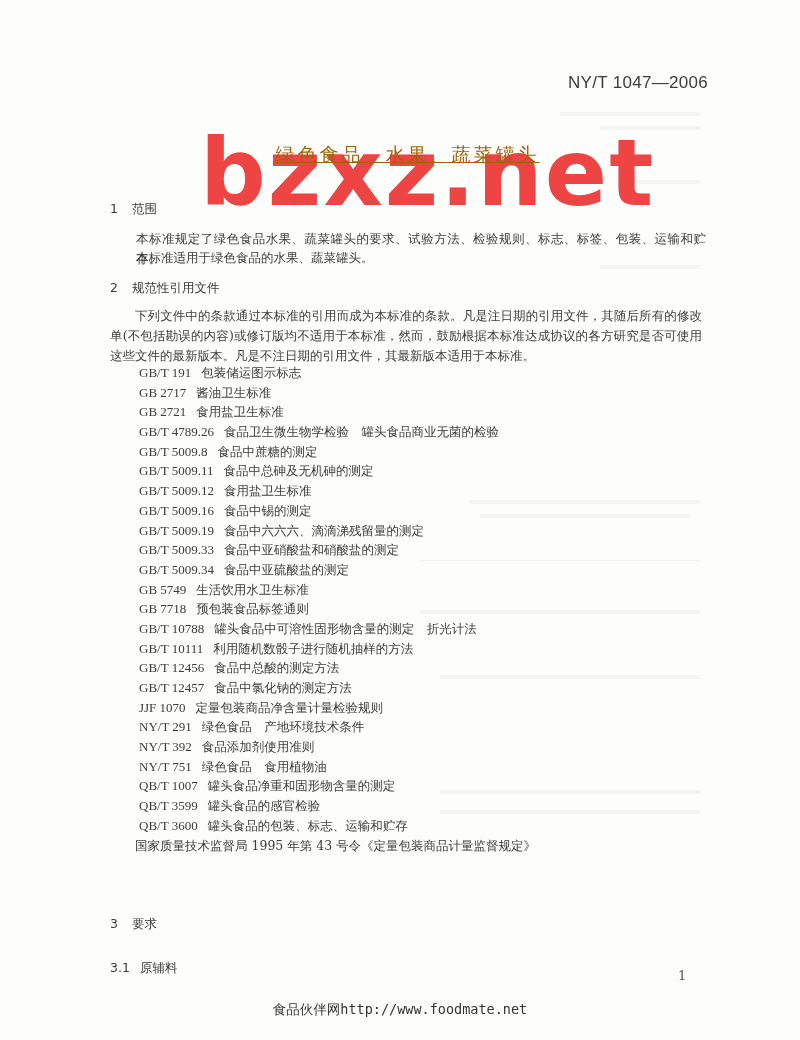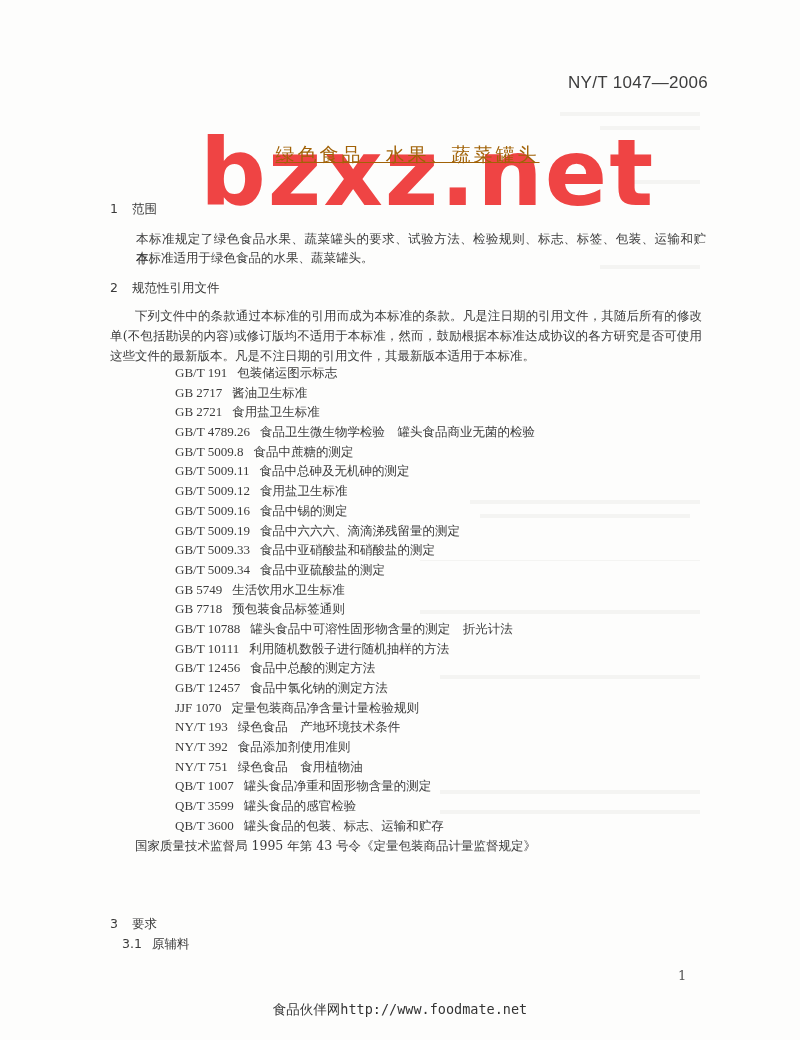--- a/index.html
+++ b/index.html
@@ -40,21 +40,21 @@
   }
   .h1 .num { display: inline-block; width: 22px; }
   .para {
     position: absolute; left: 110px; width: 592px;
     font-size: 12.5px; line-height: 20px; color: #3b3b3b; z-index: 2;
     text-align: justify; text-indent: 25px;
   }
   .para.noindent { text-indent: 0; left: 136px; width: 570px; }
   .refs { position: absolute; left: 139px; top: 365px; z-index: 2; }
   .ref {
-    height: 19.7px; font-size: 12.5px; white-space: nowrap; color: #3b3b3b; margin-left: 36px;
+    height: 19.7px; font-size: 12.5px; white-space: nowrap; color: #3b3b3b;
   }
   .ref .code { font-family: "Liberation Serif", serif; font-size: 13px; }
   .ref .title { margin-left: 10px; }
   .page-num {
     position: absolute; left: 678px; top: 968px; font-size: 13px; color: #555;
   }
   .footer {
     position: absolute; left: 0; right: 0; top: 1001px; text-align: center;
     font-family: "DejaVu Sans Mono", "Liberation Mono", monospace;
     font-size: 13.5px; color: #333;
@@ -107,33 +107,33 @@
     <div class="ref"><span class="code">GB/T 5009.19</span><span class="title">食品中六六六、滴滴涕残留量的测定</span></div>
     <div class="ref"><span class="code">GB/T 5009.33</span><span class="title">食品中亚硝酸盐和硝酸盐的测定</span></div>
     <div class="ref"><span class="code">GB/T 5009.34</span><span class="title">食品中亚硫酸盐的测定</span></div>
     <div class="ref"><span class="code">GB 5749</span><span class="title">生活饮用水卫生标准</span></div>
     <div class="ref"><span class="code">GB 7718</span><span class="title">预包装食品标签通则</span></div>
     <div class="ref"><span class="code">GB/T 10788</span><span class="title">罐头食品中可溶性固形物含量的测定　折光计法</span></div>
     <div class="ref"><span class="code">GB/T 10111</span><span class="title">利用随机数骰子进行随机抽样的方法</span></div>
     <div class="ref"><span class="code">GB/T 12456</span><span class="title">食品中总酸的测定方法</span></div>
     <div class="ref"><span class="code">GB/T 12457</span><span class="title">食品中氯化钠的测定方法</span></div>
     <div class="ref"><span class="code">JJF 1070</span><span class="title">定量包装商品净含量计量检验规则</span></div>
-    <div class="ref"><span class="code">NY/T 193</span><span class="title">绿色食品　产地环境技术条件</span></div>
+    <div class="ref"><span class="code">NY/T 291</span><span class="title">绿色食品　产地环境技术条件</span></div>
     <div class="ref"><span class="code">NY/T 392</span><span class="title">食品添加剂使用准则</span></div>
     <div class="ref"><span class="code">NY/T 751</span><span class="title">绿色食品　食用植物油</span></div>
     <div class="ref"><span class="code">QB/T 1007</span><span class="title">罐头食品净重和固形物含量的测定</span></div>
     <div class="ref"><span class="code">QB/T 3599</span><span class="title">罐头食品的感官检验</span></div>
     <div class="ref"><span class="code">QB/T 3600</span><span class="title">罐头食品的包装、标志、运输和贮存</span></div>
     <div class="ref" style="margin-left:-4px;"><span class="code"></span><span>国家质量技术监督局 1995 年第 43 号令《定量包装商品计量监督规定》</span></div>
   </div>
 
   <div class="h1" style="top:916px;">
     <span class="num">3</span><span>要求</span>
   </div>
-  <div class="h1" style="top:936px;margin-left:12px;">
+  <div class="h1" style="top:960px;">
     <span class="num" style="width:30px;">3.1</span><span>原辅料</span>
   </div>
 
   <div class="page-num">1</div>
 
   <div class="footer">
     <span class="cn">食品伙伴网</span><span>http://www.foodmate.net</span>
   </div>
 </div>
 

